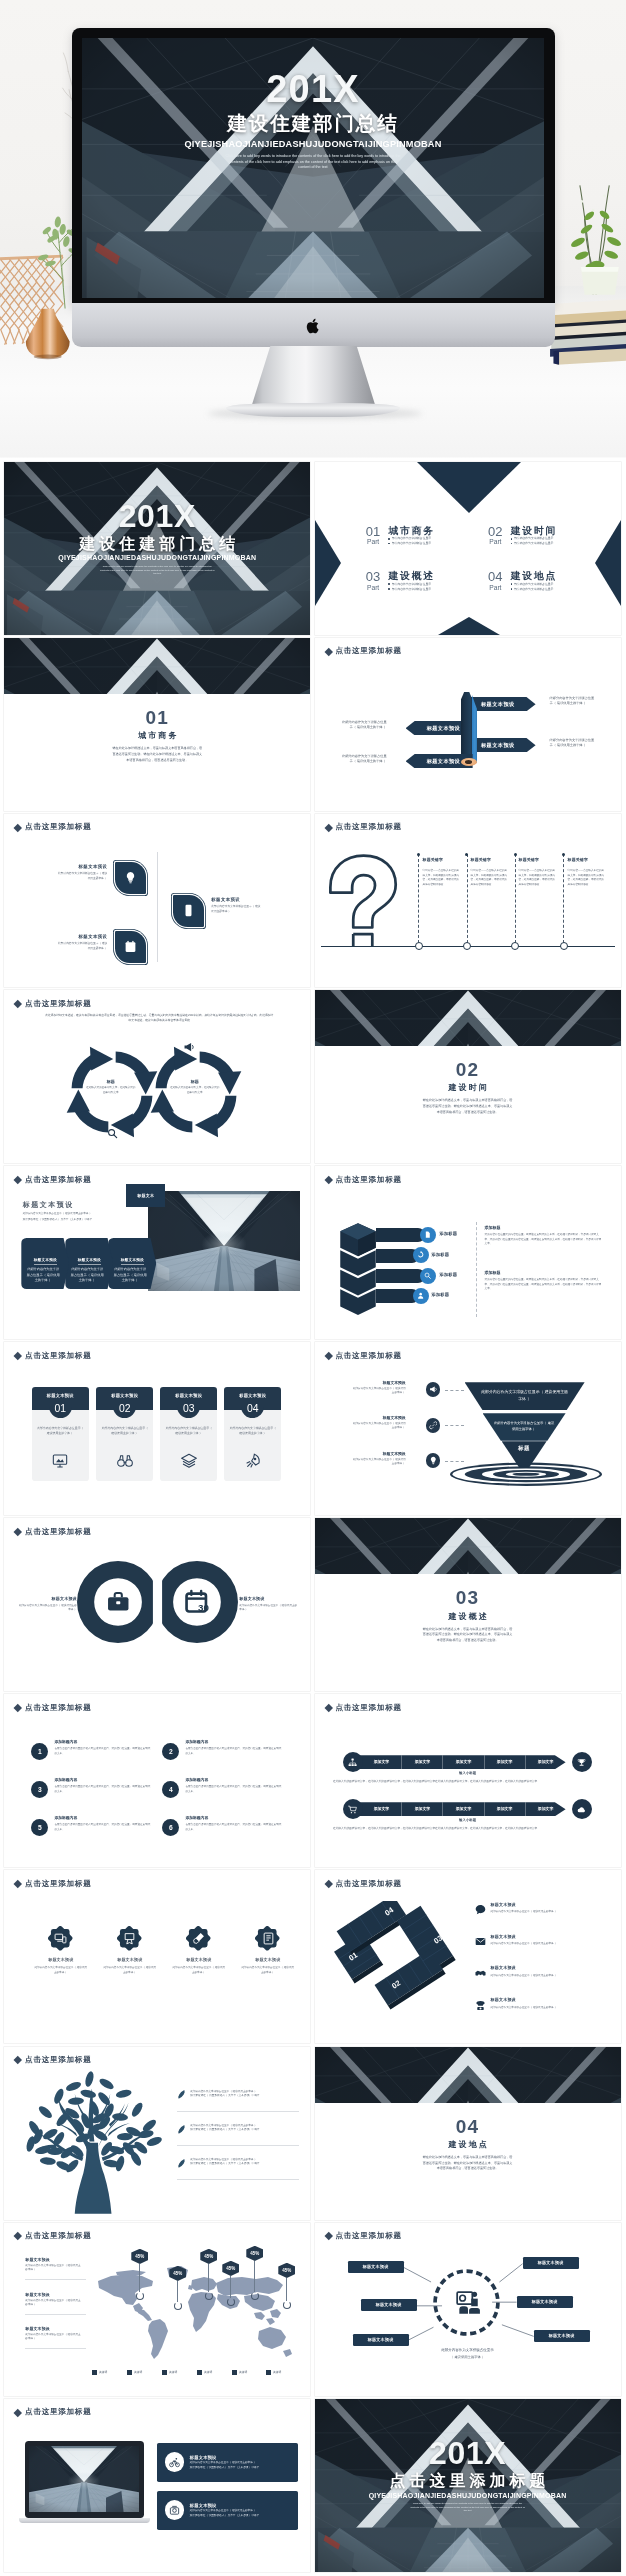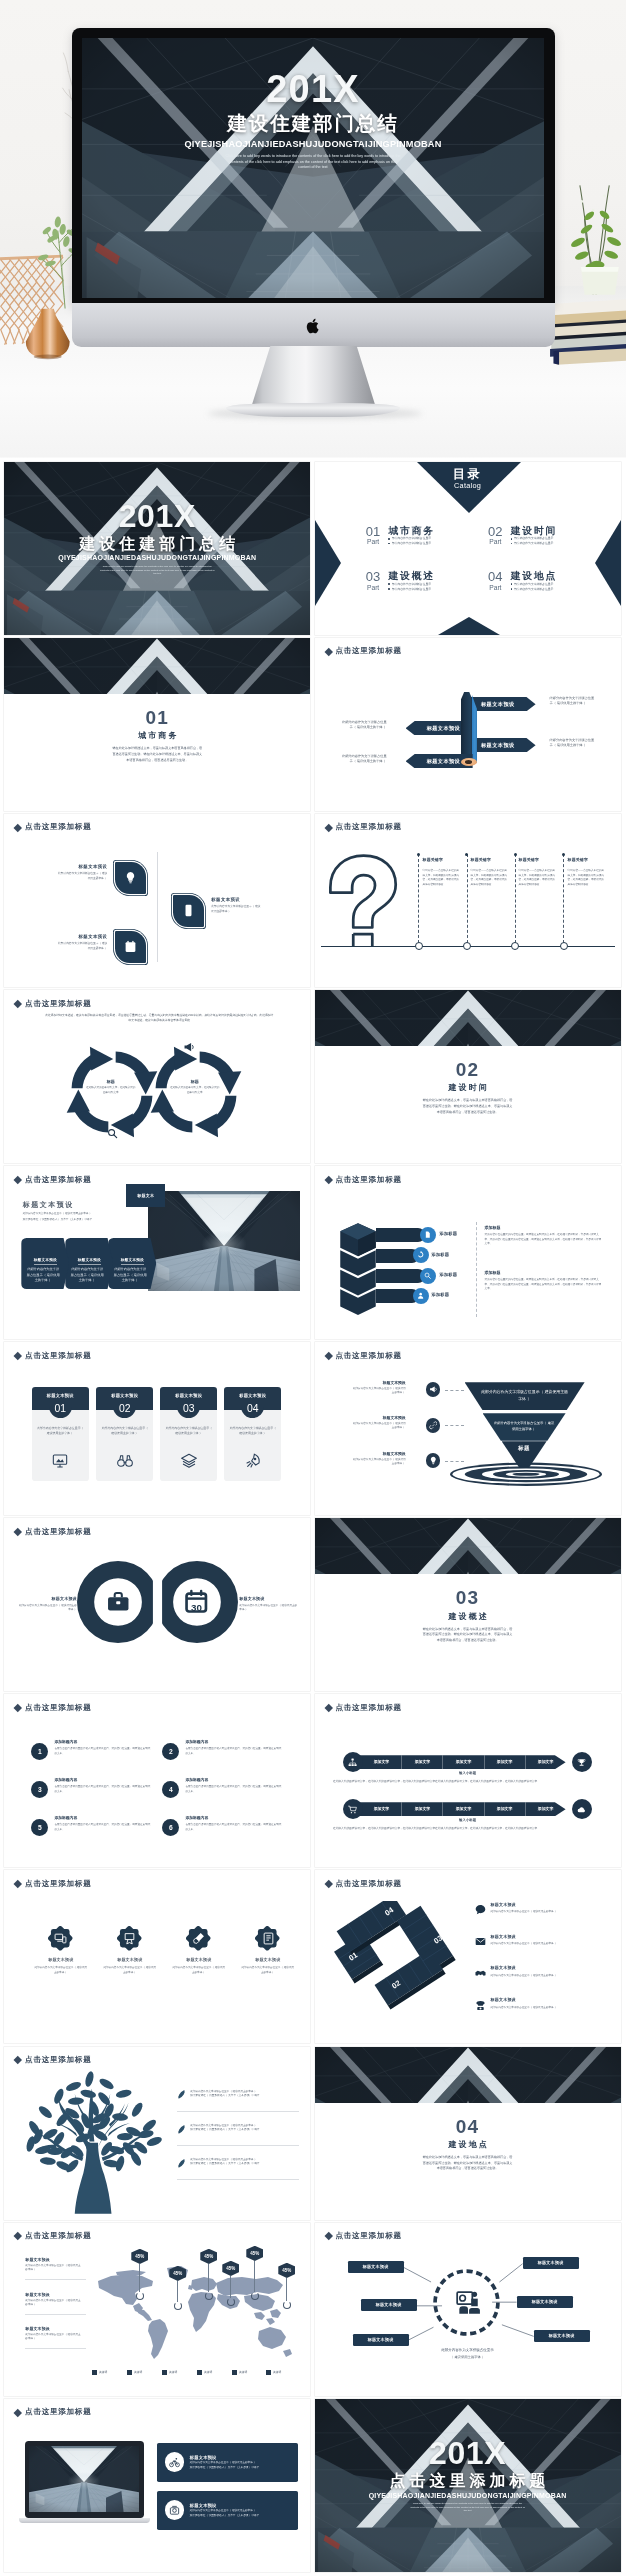--- a/index.html
+++ b/index.html
@@ -236,21 +236,21 @@
   .fn-3{position:absolute;left:187px;top:99px;width:45px;height:27px;background:#1e3347;
     clip-path:polygon(0 0,100% 0,60% 100%,40% 100%);display:flex;align-items:flex-start;justify-content:center;
     color:#fff;font-size:5.5px;font-weight:bold;padding-top:4.3px;letter-spacing:0.6px;z-index:3;
     font-family:"DejaVu Sans","Liberation Sans",sans-serif;}
   .fn-target{position:absolute;left:135px;top:120px;width:152px;height:24.5px;}
 
   
   .inf{position:absolute;left:73px;top:43px;width:161px;height:82px;}
   .inf-i1{position:absolute;left:102px;top:72px;}
   .inf-i2{position:absolute;left:180px;top:71px;}
-  .inf-d2{position:absolute;left:180px;top:84px;width:24.5px;text-align:center;font-size:9.8px;font-weight:bold;
+  .inf-d2{position:absolute;left:187px;top:84px;width:24.5px;text-align:center;font-size:9.8px;font-weight:bold;
     color:#22384b;font-family:"Liberation Sans",sans-serif;}
   .inf-tl{position:absolute;left:13.5px;top:78px;width:59px;text-align:right;}
   .inf-tr{position:absolute;left:235px;top:78px;width:59px;text-align:left;}
   .inf-t{font-size:4px;line-height:6.1px;font-weight:bold;color:#2e4055;letter-spacing:0.2px;
     font-family:"DejaVu Sans","Liberation Sans",sans-serif;}
   .inf-b{font-size:2.6px;line-height:4.3px;color:#5a6472;margin-top:1.2px;
     font-family:"DejaVu Sans","Liberation Sans",sans-serif;}
 
   
   .nl-item{position:absolute;display:flex;align-items:flex-start;gap:6.1px;width:122px;}
@@ -647,24 +647,20 @@
    <div class="cov-s">建设住建部门总结</div>
    <div class="cov-p">QIYEJISHAOJIANJIEDASHUJUDONGTAIJINGPINMOBAN</div>
    <div class="cov-b">Click here to add key words to introduce the contents of the click here to add the key words to introduce the contents of the click here to add emphasis on the content of the text click here to add emphasis on the content of the text</div>
  </div>
         </div>
         <div class="slide sl-catalog">
  <div class="cat-tri-top"></div>
  <div class="cat-tri-bot"></div>
  <div class="cat-tri-l"></div>
  <div class="cat-tri-r"></div>
- <div class="cat-head">
-   <div class="cat-h1">目录</div>
-   <div class="cat-h2">Catalog</div>
- </div>
  <div class="cat-grid">
  <div class="cat-item">
     <div class="cat-num">
                 <div class="cat-n">01</div>
     <div class="cat-part">Part</div>
               </div>
     <div class="cat-right">
                 <div class="cat-lab">城市商务</div>
       <div class="cat-b">
                   <i></i>

